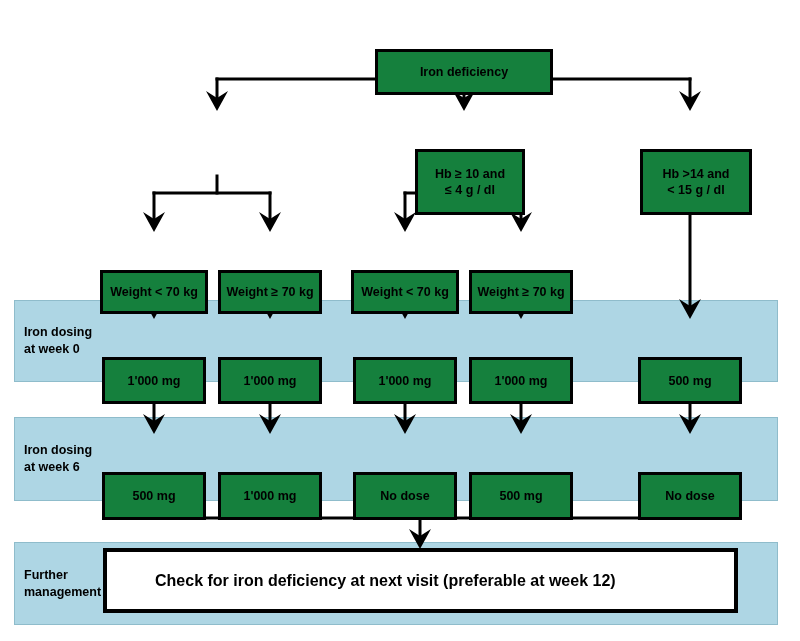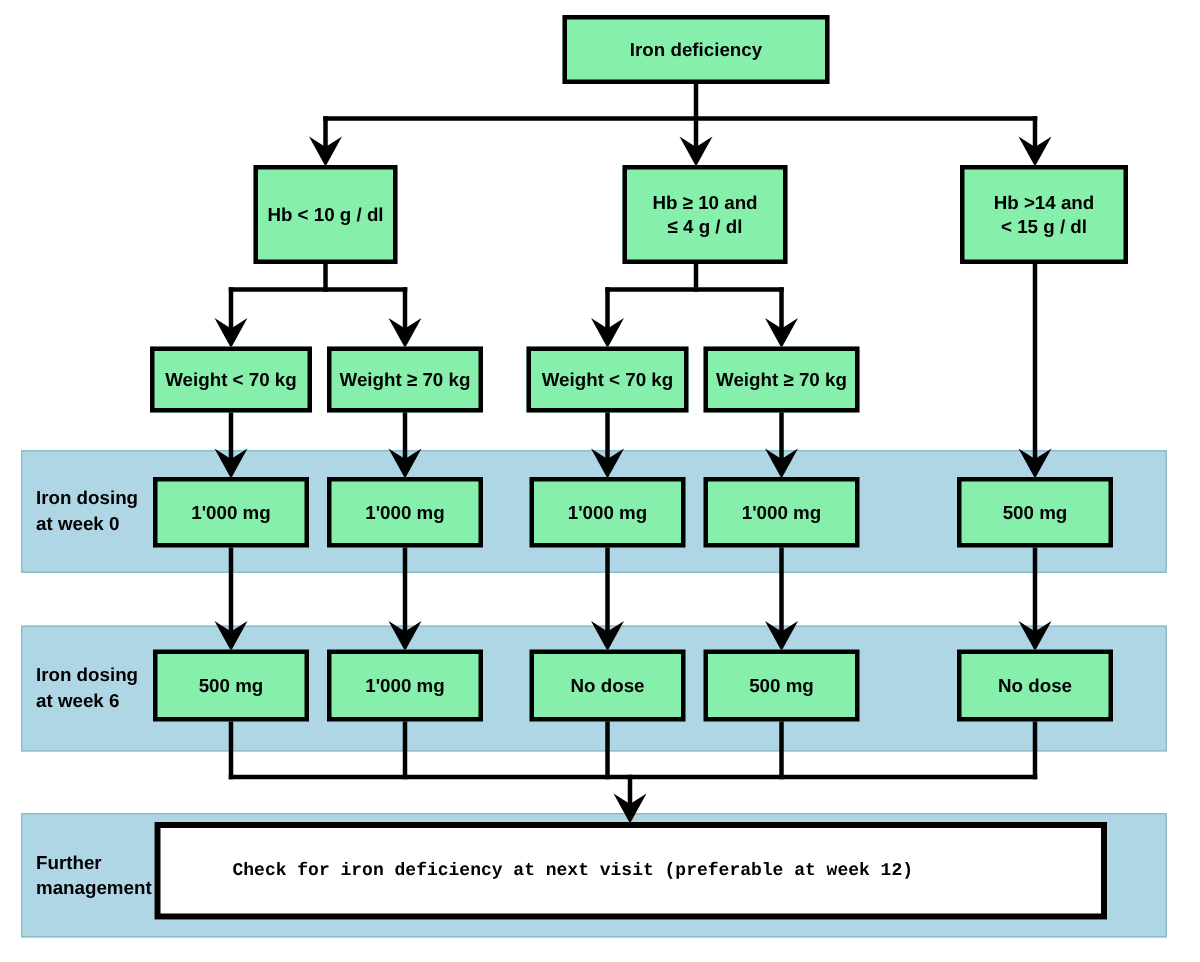--- a/index.html
+++ b/index.html
@@ -19,32 +19,32 @@
   .band1 { top:300px; height:82px; }
   .band2 { top:417px; height:84px; }
   .band3 { top:542px; height:83px; }
   
   svg.connectors { position:absolute; left:0; top:0; z-index:1; }
   svg.connectors line { stroke:#000; stroke-width:3; stroke-linecap:square; }
   svg.connectors path { fill:#000; stroke:none; }
   
   .node {
     position:absolute; box-sizing:border-box; z-index:2;
-    background:#86efac; border:3px solid #000;
+    background:#15803d; border:3px solid #000;
     display:flex; flex-direction:column; align-items:center; justify-content:center;
-    text-align:center; font-size:12.5px; line-height:16px;
+    text-align:center; font-size:12.5px; line-height:16px;margin-top:39px;
   }
   .node .line { display:block; }
   .fm-box {
     position:absolute; box-sizing:border-box; z-index:2;
     background:#ffffff; border:4px solid #000;
     display:flex; flex-direction:column; justify-content:center;
     padding-left:48px; padding-right:8px;
   }
-  .fm-line { font-size:12px; line-height:17px; white-space:nowrap;font-family:Liberation Mono, monospace; }
+  .fm-line { font-size:16px; line-height:17px; white-space:nowrap; }
 </style>
 </head>
 <body>
 
 <div class="stage">
 
   <div class="band band1">
     <span class="band-line">Iron dosing</span>
     <span class="band-line">at week 0</span>
   </div>
@@ -114,24 +114,20 @@
       <path d="M 521,434 L 510,414 L 521,421 L 532,414 Z"></path>
       <path d="M 690,434 L 679,414 L 690,421 L 701,414 Z"></path>
       <path d="M 420,549 L 409,529 L 420,536 L 431,529 Z"></path>
     </g>
   </svg>
 
   <div class="node" style="left:375px; top:10px; width:178px; height:46px;">
     <span class="line">Iron deficiency</span>
   </div>
 
-  <div class="node" style="left:169px; top:110px; width:96px; height:66px;">
-    <span class="line">Hb &lt; 10 g / dl</span>
-
-  </div>
   <div class="node" style="left:415px; top:110px; width:110px; height:66px;">
     <span class="line">Hb ≥ 10 and</span>
     <span class="line">≤ 4 g / dl</span>
   </div>
   <div class="node" style="left:640px; top:110px; width:112px; height:66px;">
     <span class="line">Hb &gt;14 and</span>
     <span class="line">&lt; 15 g / dl</span>
   </div>
 
   <div class="node" style="left:100px; top:231px; width:108px; height:44px;">

